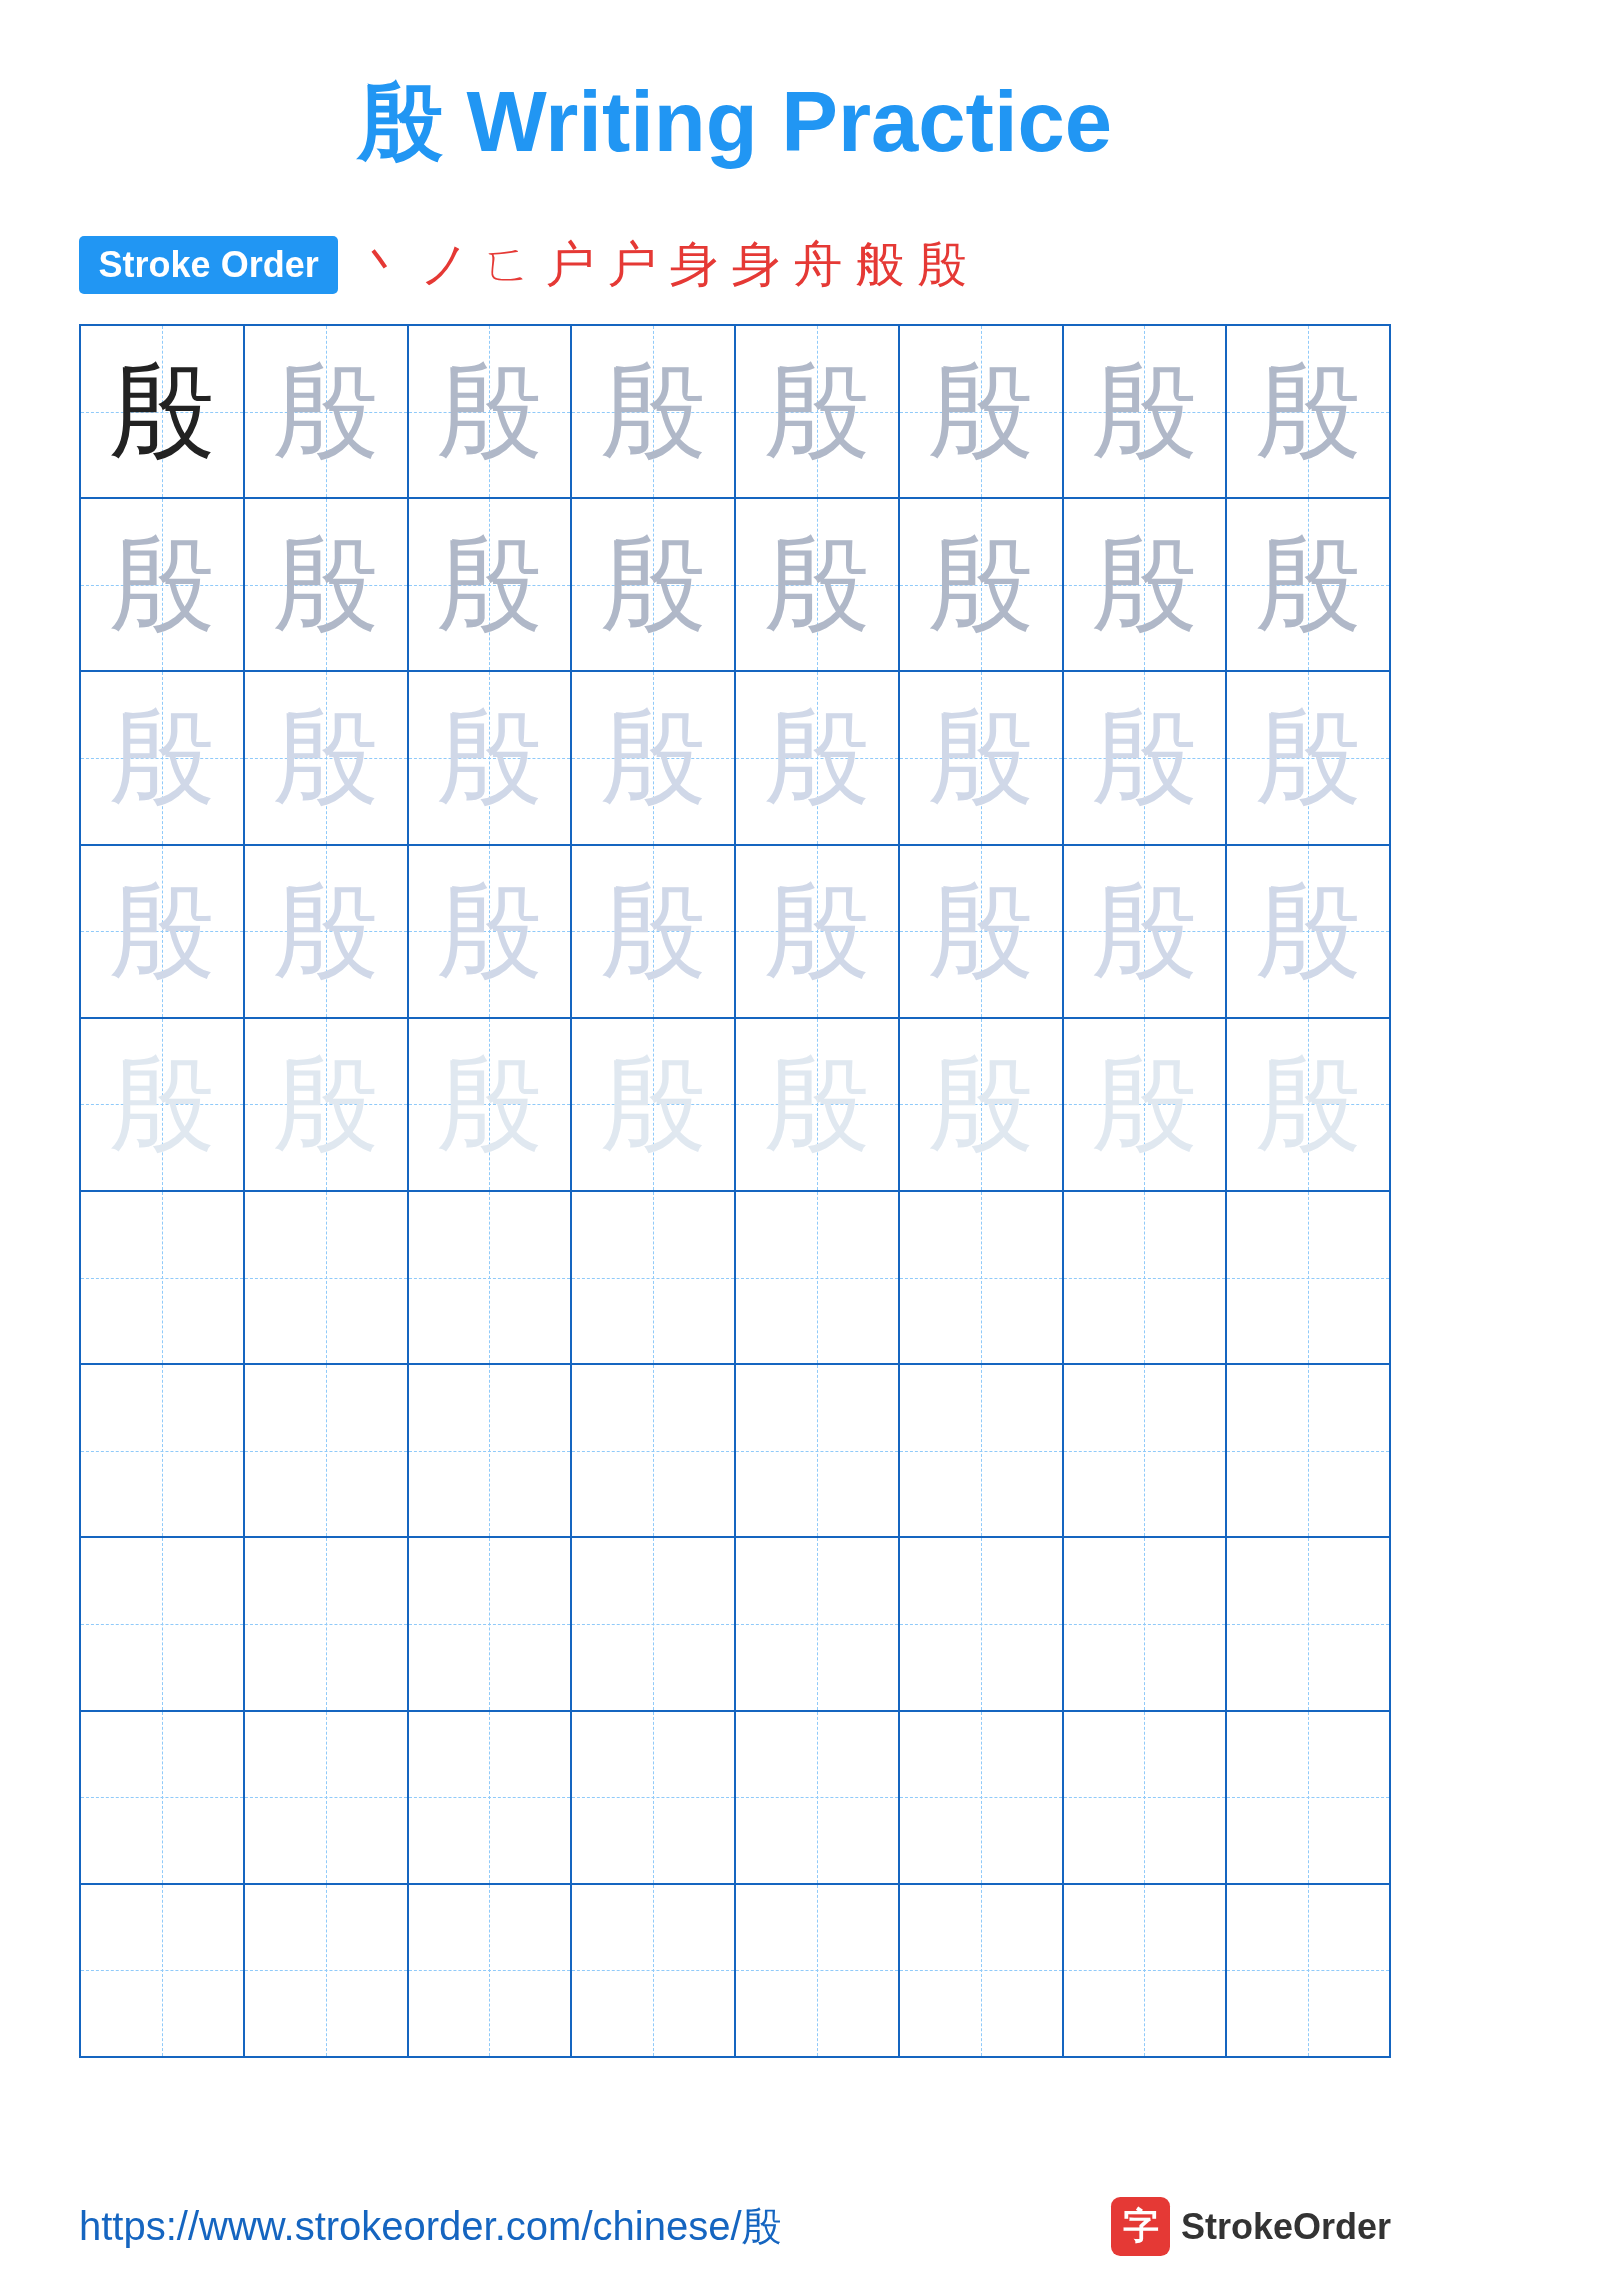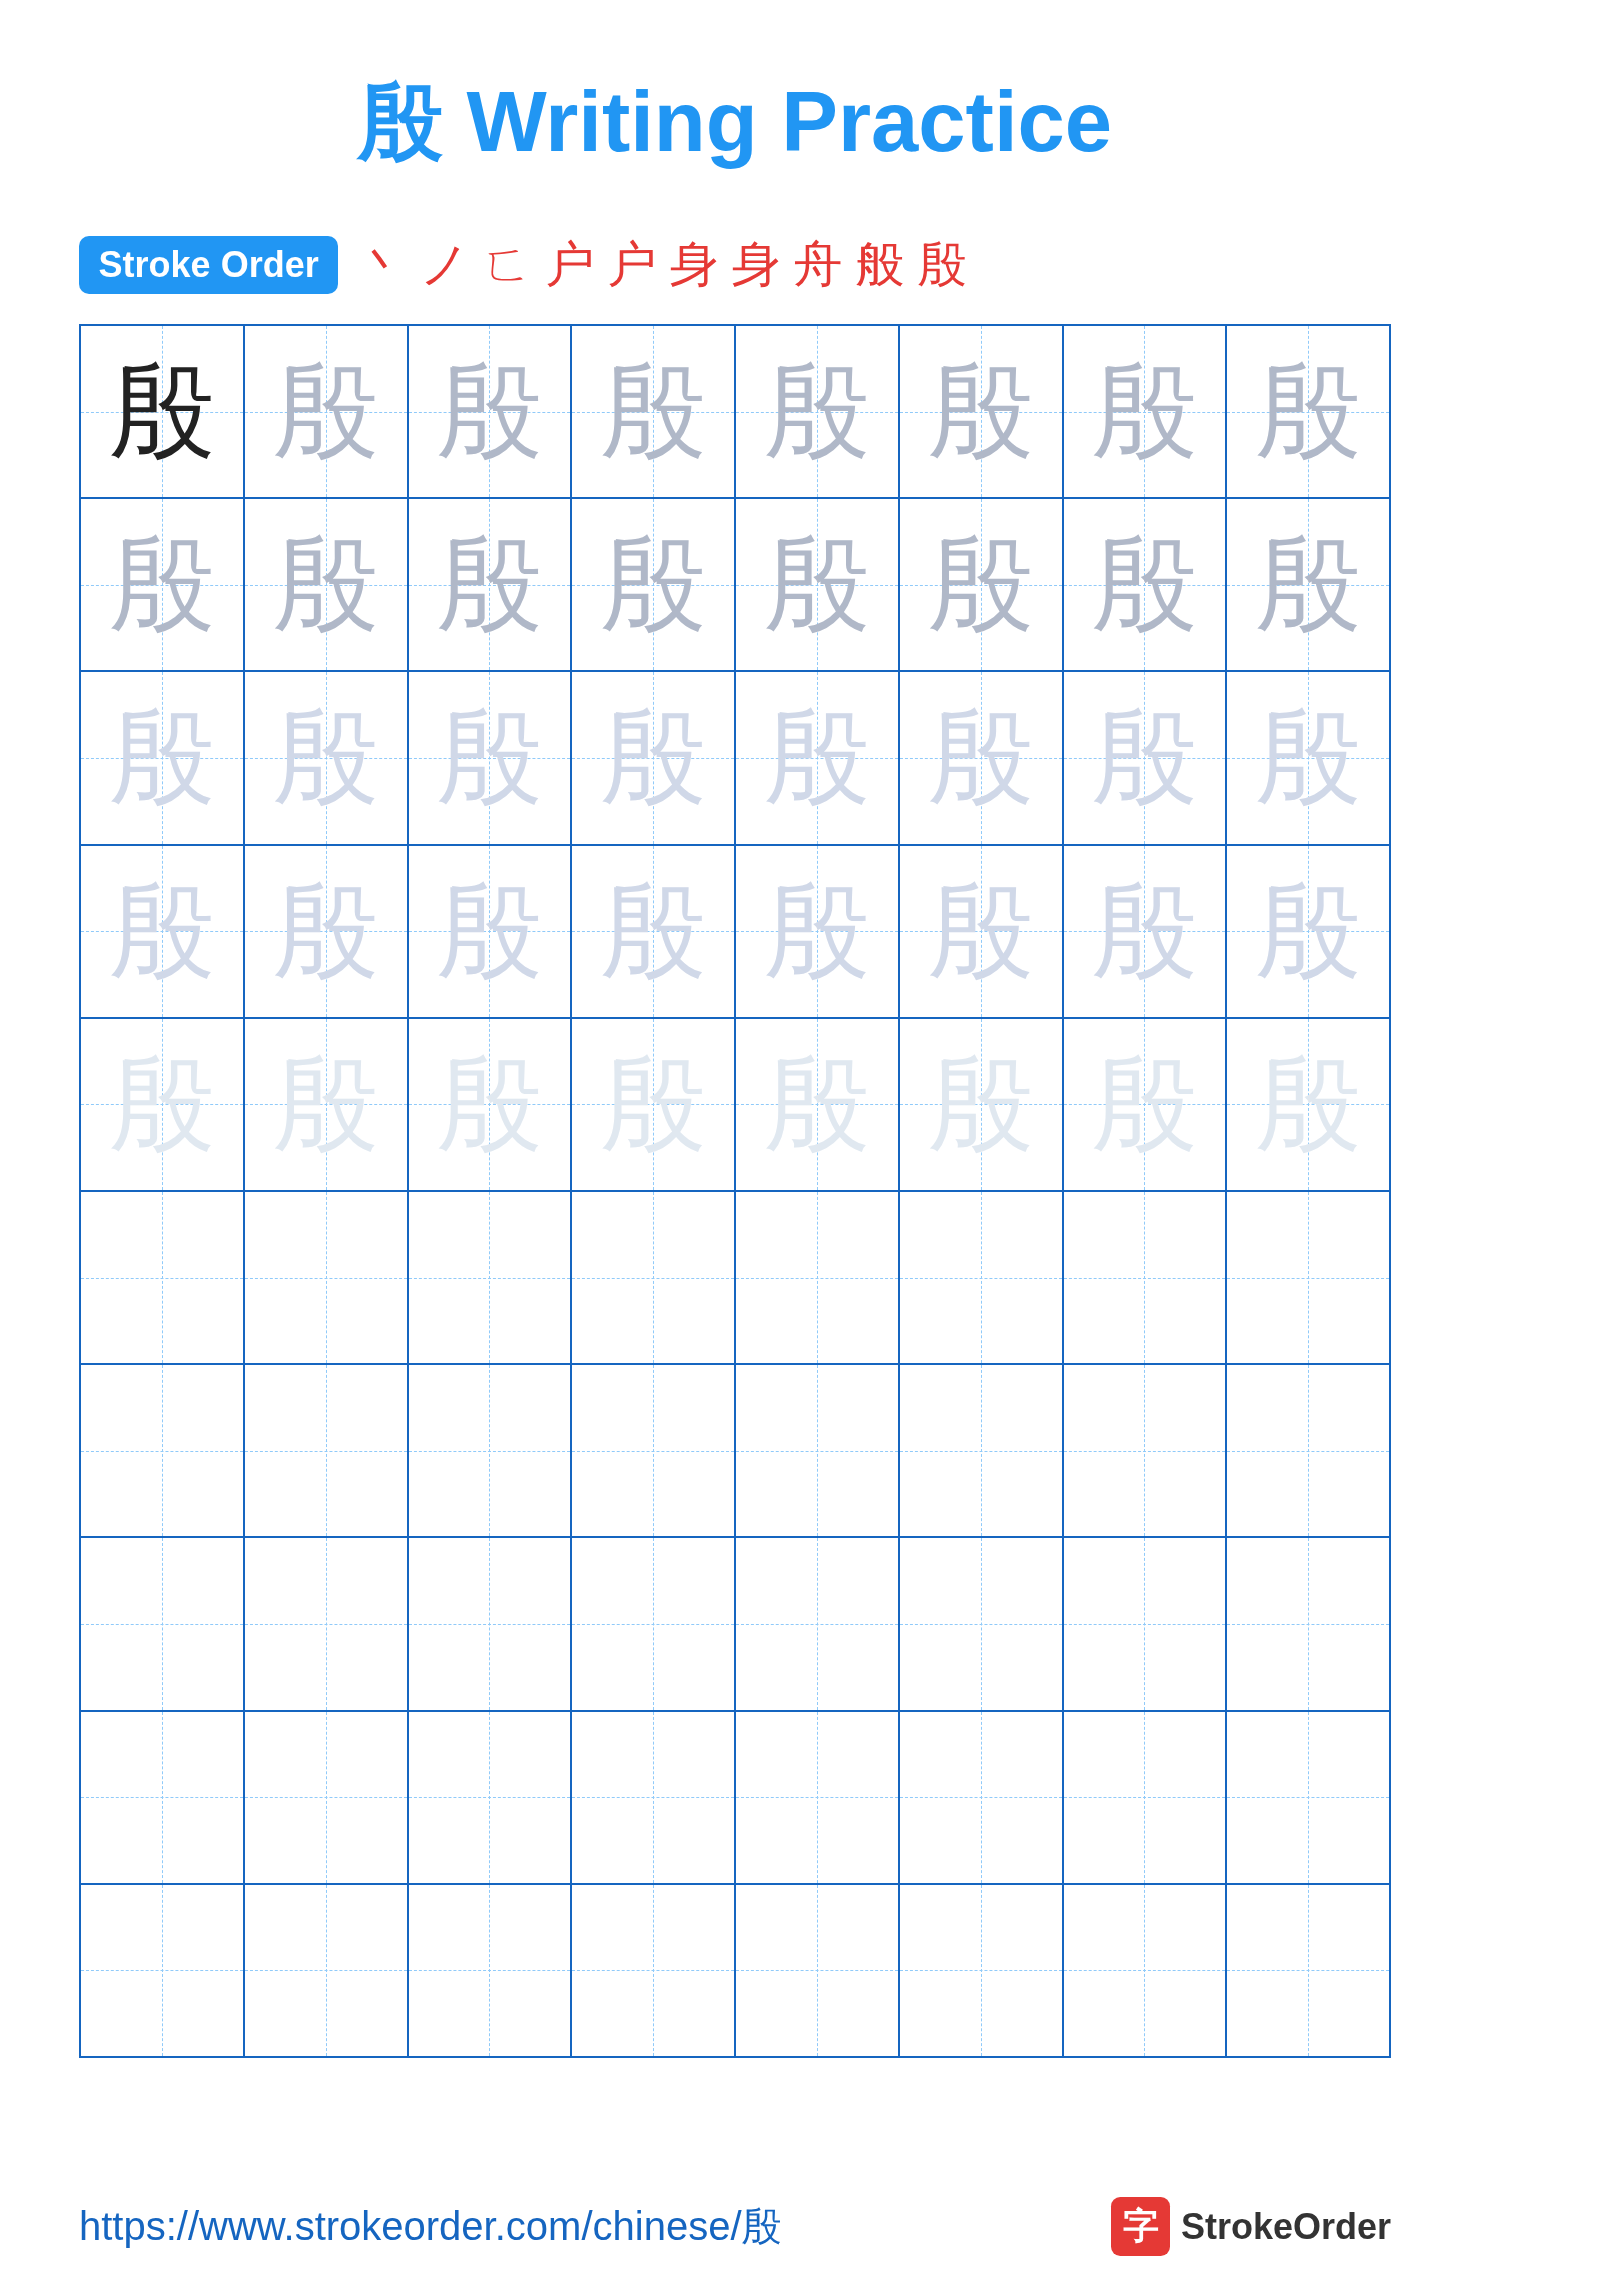--- a/index.html
+++ b/index.html
@@ -36,21 +36,21 @@
       align-items: center;
       margin-bottom: 26px;
       gap: 19.6px;
     }
 
     .stroke-order-badge {
       background: #2196F3;
       color: white;
       font-size: 36px;
       padding: 7.9px 19.6px;
-      border-radius: 10px;
+      border-radius: 5px;
       font-family: Arial, sans-serif;
       font-weight: bold;
       white-space: nowrap;
     }
 
     .stroke-sequence {
       display: flex;
       align-items: center;
       gap: 13px;
       font-size: 49px;

